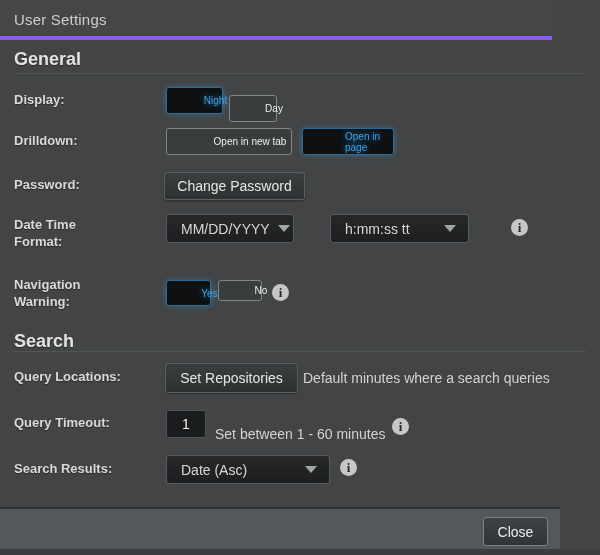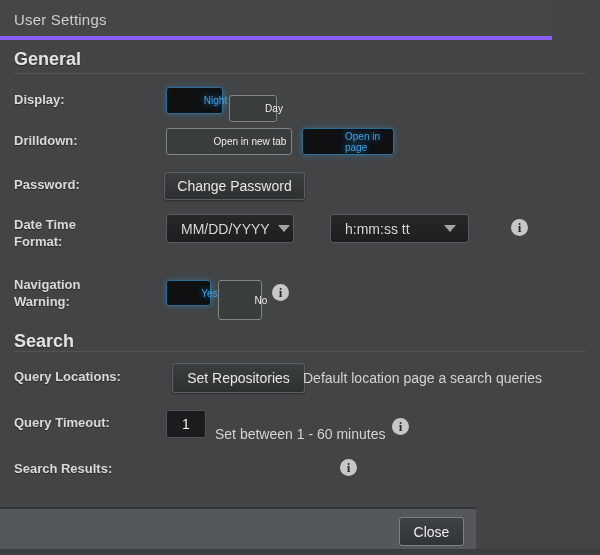--- a/index.html
+++ b/index.html
@@ -85,21 +85,21 @@
   .info-icon{
     position:absolute; width:17px; height:17px; border-radius:50%;
     background:#c6c7c8; color:#27292b; cursor:pointer;
     display:flex; align-items:center; justify-content:center;
     font-family:"Liberation Serif", serif; font-weight:bold;
     font-size:13px; line-height:1;
   }
 
   
   .footer{
-    position:absolute; left:0; top:507px; width:476px; height:42px;
+    position:absolute; left:0; top:507px; width:560px; height:42px;
     background:#55585a; border-top:2px solid #313334;
   }
   .close-btn{
     position:absolute; right:12px; top:8px; width:65px; height:29px;
     display:flex; align-items:center; justify-content:center;
     font-size:14px; color:#ebecec; cursor:pointer;
     background:linear-gradient(#3f4244,#323537);
     border:1px solid #7d8082; border-radius:3px;
   }
   .bottom-strip{
@@ -138,36 +138,40 @@
   </div>
   <div class="dropdown" style="left:330px; top:214px; width:139px;">
     <span>h:mm:ss tt</span>
     <span class="dd-arrow"></span>
   </div>
   <div class="info-icon" style="left:511px; top:219px;">i</div>
 
   <div class="row-label" style="top:276px;">Navigation
 Warning:</div>
   <div class="toggle selected" style="position:absolute; left:166px; top:280px; width:45px; height:26px;">Yes</div>
-  <div class="toggle" style="position:absolute; left:218px; top:280px; width:42px; height:40px;">No</div>
+  <div class="toggle" style="position:absolute; left:218px; top:280px; width:42px; height:21px;">No</div>
   <div class="info-icon" style="left:272px; top:284px;">i</div>
 
   <div class="section-heading" style="top:331px;">Search</div>
   <div class="section-divider" style="top:351px;"></div>
 
   <div class="row-label" style="top:368px;">Query Locations:</div>
-  <div class="btn" style="position:absolute; left:172px; top:363px; width:133px; height:30px;">Set Repositories</div>
-  <div class="hint" style="left:303px; top:370px;">Default location page a search queries</div>
+  <div class="btn" style="position:absolute; left:165px; top:363px; width:133px; height:30px;">Set Repositories</div>
+  <div class="hint" style="left:303px; top:370px;">Default minutes where a search queries</div>
 
   <div class="row-label" style="top:414px;">Query Timeout:</div>
   <input class="text-input" style="left: 166px; top: 410px;" type="text" value="1">
   <div class="hint" style="left:215px; top:426px;">Set between 1 - 60 minutes</div>
   <div class="info-icon" style="left:392px; top:418px;">i</div>
 
   <div class="row-label" style="top:460px;">Search Results:</div>
+  <div class="dropdown" style="left:166px; top:455px; width:164px;">
+    <span>Date (Asc)</span>
+    <span class="dd-arrow"></span>
+  </div>
   <div class="info-icon" style="left:340px; top:459px;">i</div>
 
   <div class="footer">
     <div class="close-btn">Close</div>
   </div>
   <div class="bottom-strip"></div>
 
 </div>
 
 </body></html>

